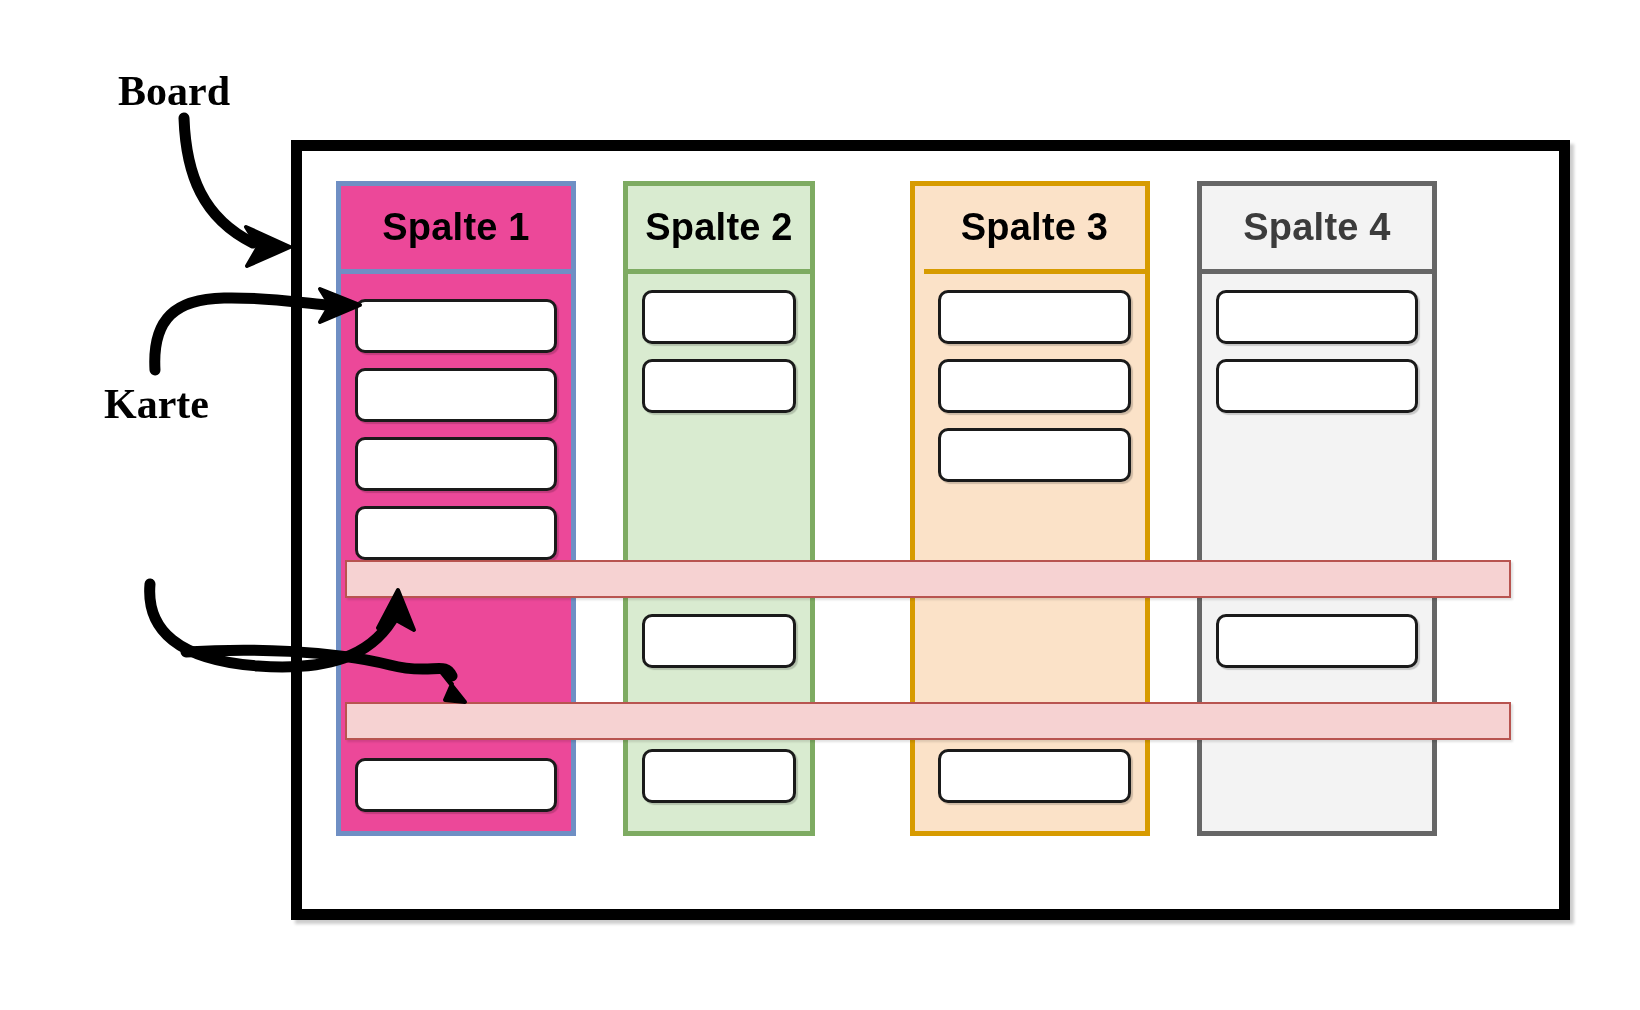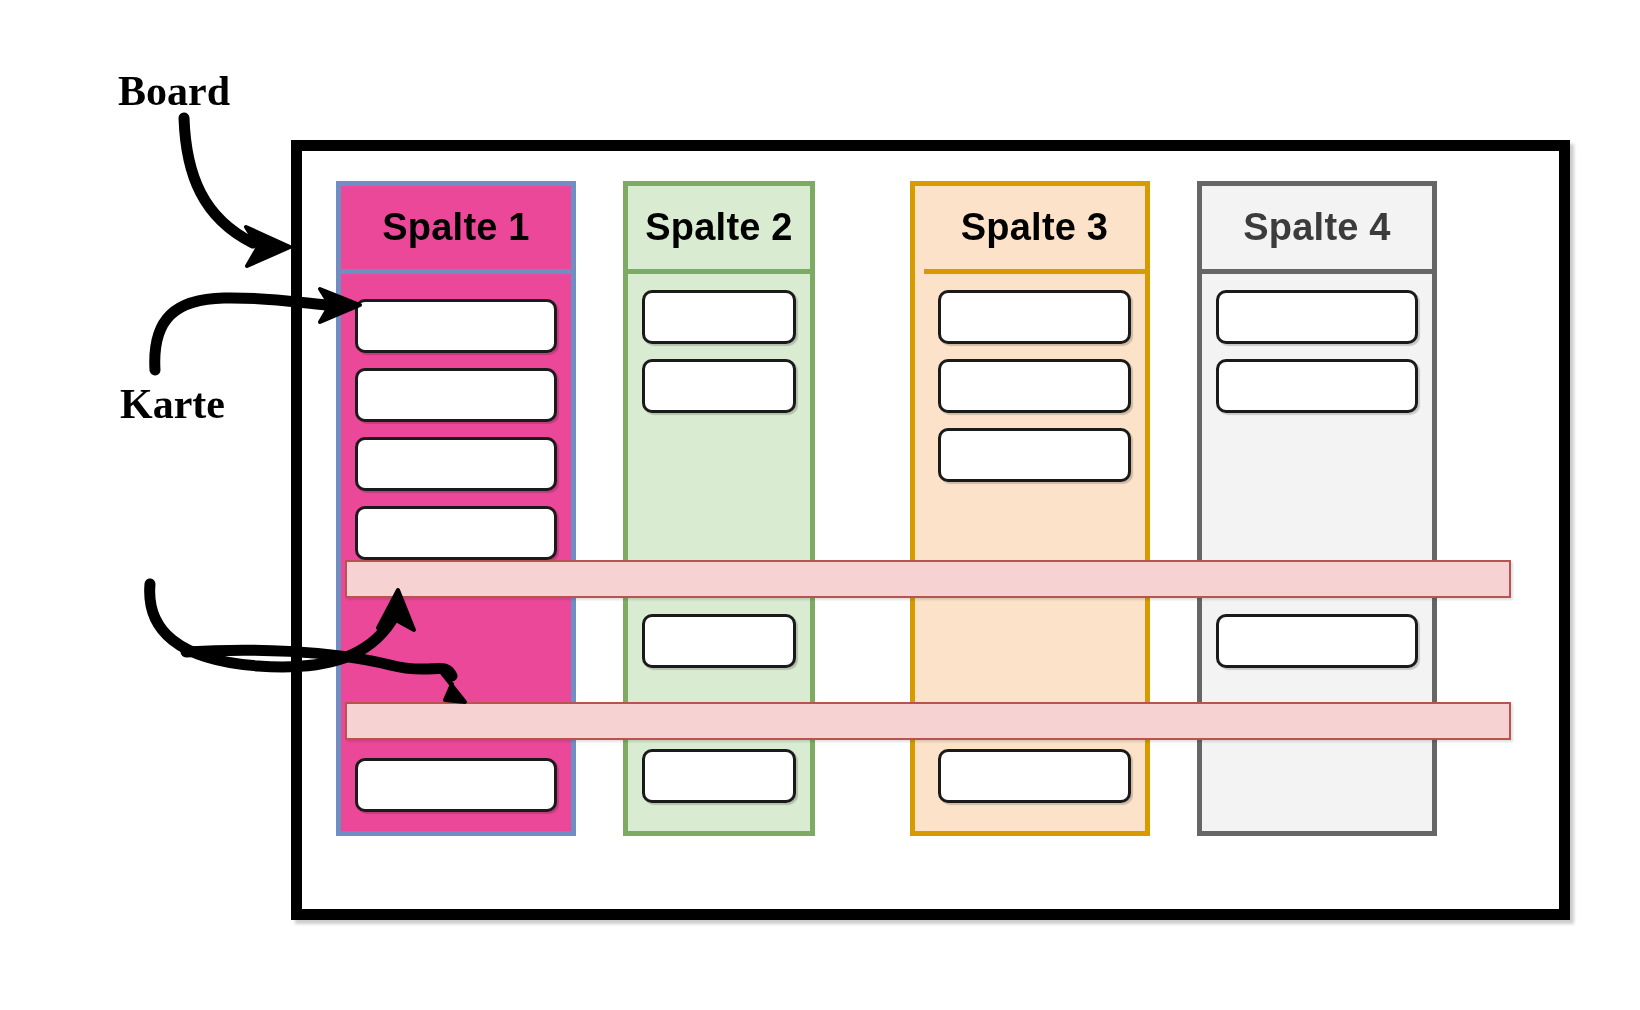--- a/index.html
+++ b/index.html
@@ -22,21 +22,21 @@
   
   .anno-label {
     position: absolute;
     font-family: Liberation Serif, serif;
     font-weight: bold;
     color: #000000;
     white-space: nowrap;
     line-height: 1;
   }
   #label-board   { left: 118px; top: 70px;  font-size: 42px; }
-  #label-karte   { left: 120px; top: 383px; font-size: 42px; }
+  #label-karte   { left: 104px; top: 383px; font-size: 42px; }
   #label-swimlane{ left: 62px;  top: 527px; font-size: 42px; }
 
   
   #arrows {
     position: absolute;
     left: 0; top: 0;
     width: 1640px;
     height: 1010px;
     pointer-events: none;
     z-index: 40;

